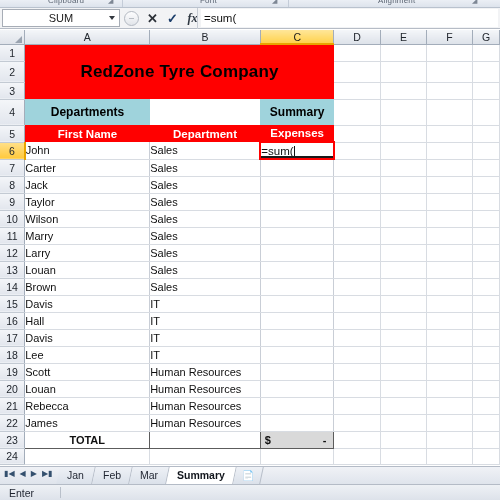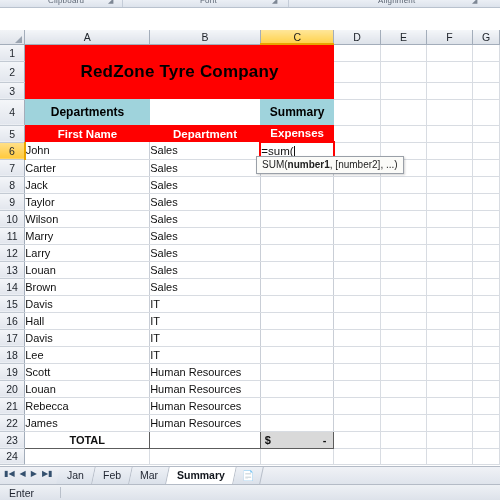--- a/index.html
+++ b/index.html
@@ -294,20 +294,34 @@
     <div class="ribbon-group" style="left:48px;">Clipboard</div>
     <div class="ribbon-launch" style="left:108px;">◢</div>
     <div class="ribbon-sep" style="left:122px;"></div>
     <div class="ribbon-group" style="left:200px;">Font</div>
     <div class="ribbon-launch" style="left:272px;">◢</div>
     <div class="ribbon-sep" style="left:288px;"></div>
     <div class="ribbon-group" style="left:378px;">Alignment</div>
     <div class="ribbon-launch" style="left:472px;">◢</div>
   </div>
 
+  <div class="fbar">
+    <div class="namebox">
+      <span>SUM</span>
+      <span class="namebox-arrow"></span>
+    </div>
+    <div class="fbar-btns">
+      <span class="fb-ico round">–</span>
+      <span class="fb-ico x">✕</span>
+      <span class="fb-ico chk">✓</span>
+      <span class="fb-ico fx">fx</span>
+    </div>
+    <div class="fb-divider"></div>
+    <div class="fbar-input">=sum(</div>
+  </div>
 
   <div class="gridwrap">
     <table class="sheet">
       <colgroup>
         <col style="width:26px">
         <col style="width:134px">
         <col style="width:114px">
         <col style="width:77px">
         <col style="width:53px">
         <col style="width:53px">
@@ -571,21 +585,20 @@
             <td class="cell"></td>
             <td class="cell"></td>
             <td class="cell"></td>
             <td class="cell"></td>
             <td class="cell"></td>
           </tr>
         </tbody>
     </table>
   </div>
 
-  <div class="tooltip"><span>SUM(</span><b>number1</b><span>, [number2], ...)</span></div>
 
   <div class="tabbar">
     <div class="navbtns">
       <span class="navb">▮◀</span>
       <span class="navb">◀</span>
       <span class="navb">▶</span>
       <span class="navb">▶▮</span>
     </div>
     <div class="tabs" id="sheet-tabs">
         <div class="tab"><span>Jan</span></div>

